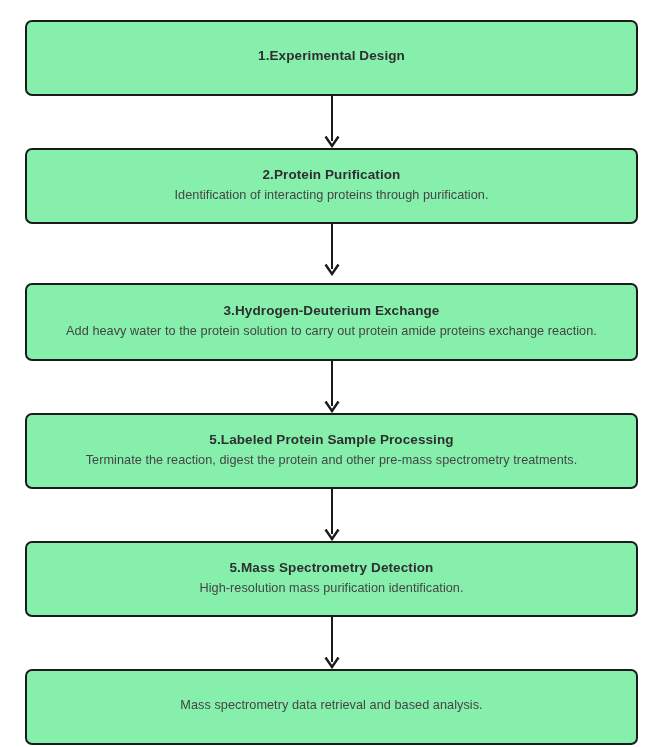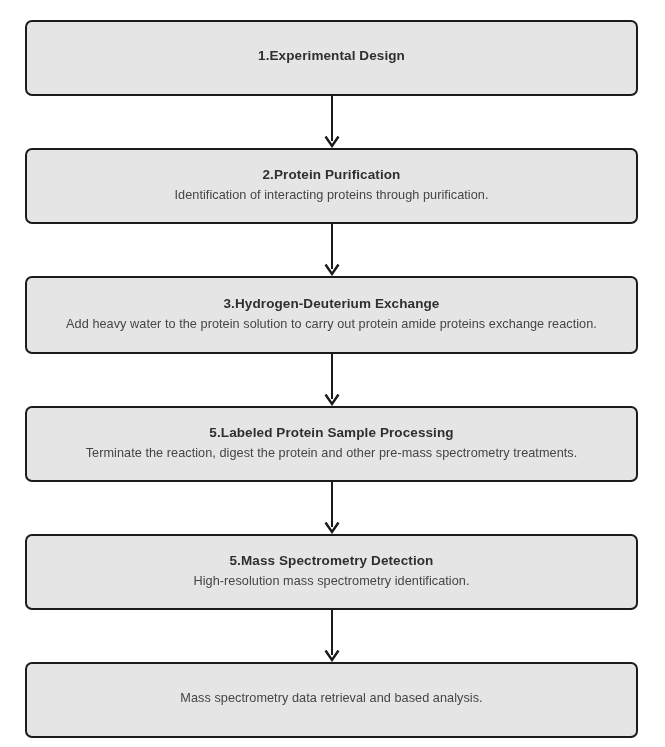--- a/index.html
+++ b/index.html
@@ -22,21 +22,21 @@
     padding: 20px 27px 0 25px;
     display: flex;
     flex-direction: column;
     align-items: stretch;
   }
 
   .step-box {
     box-sizing: border-box;
     border: 2px solid #1b1b1b;
     border-radius: 7px;
-    background: #e5e5e5;
+    background: #86efac;
     display: flex;
     flex-direction: column;
     align-items: center;
     justify-content: center;
     text-align: center;
     padding: 9px 12px 11px 12px;
   }
 
   .step-title {
     font-size: 13.5px;
@@ -51,21 +51,21 @@
     font-size: 12.7px;
     font-weight: normal;
     color: #454545;
     line-height: 1.5;
     letter-spacing: 0.05px;
     max-width: 600px;
   }
 
   
   .h-76 { height: 76px; }
-  .h-78 { height: 78px; }
+  .h-78 { height: 78px; margin-top: 7px; }
 
   .connector {
     height: 52px;
     display: flex;
     align-items: center;
     justify-content: center;
     flex: 0 0 auto;
   }
   .connector svg {
     display: block;
@@ -118,21 +118,21 @@
 
   <div class="connector">
     <svg width="22" height="52" viewBox="0 0 22 52" aria-hidden="true">
       <line x1="11" y1="0" x2="11" y2="45" stroke="#1b1b1b" stroke-width="2"></line>
       <path d="M4.5 40.5 L11 50 L17.5 40.5" fill="none" stroke="#1b1b1b" stroke-width="2.4"></path>
     </svg>
   </div>
 
   <div class="step-box h-76">
     <div class="step-title">5.Mass Spectrometry Detection</div>
-    <div class="step-desc">High-resolution mass spectrometry identification.</div>
+    <div class="step-desc">High-resolution mass purification identification.</div>
   </div>
 
   <div class="connector">
     <svg width="22" height="52" viewBox="0 0 22 52" aria-hidden="true">
       <line x1="11" y1="0" x2="11" y2="45" stroke="#1b1b1b" stroke-width="2"></line>
       <path d="M4.5 40.5 L11 50 L17.5 40.5" fill="none" stroke="#1b1b1b" stroke-width="2.4"></path>
     </svg>
   </div>
 
   <div class="step-box h-76">

